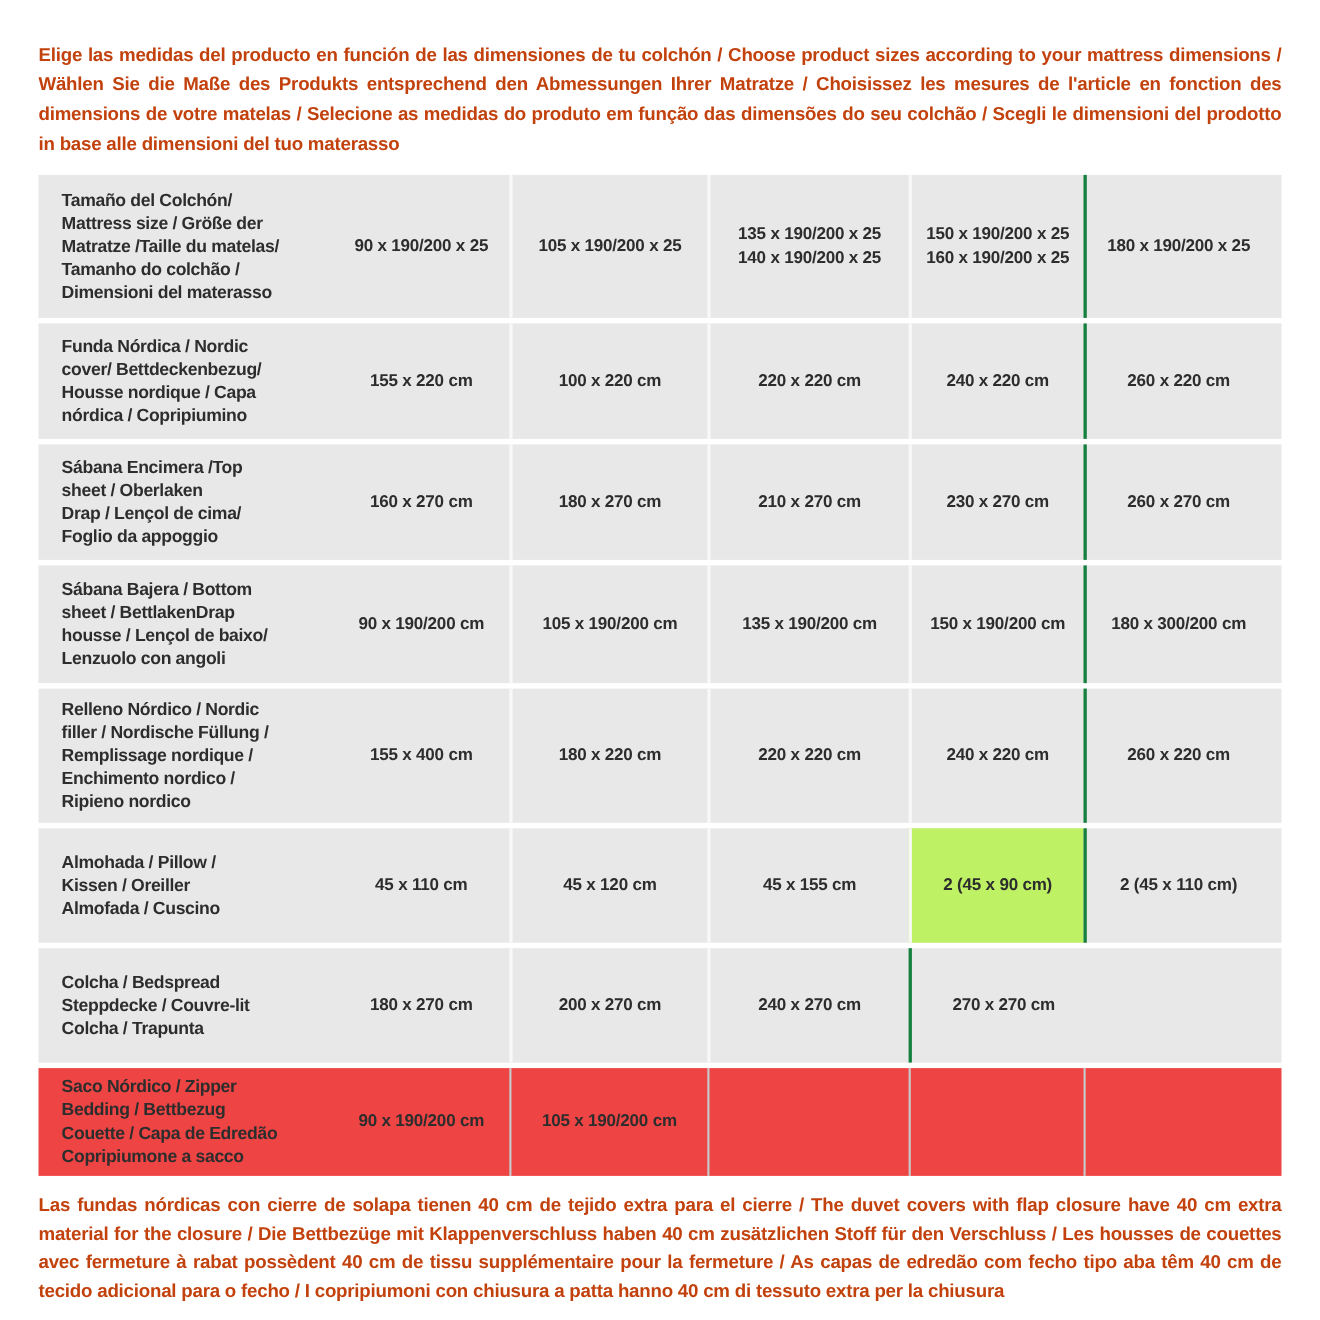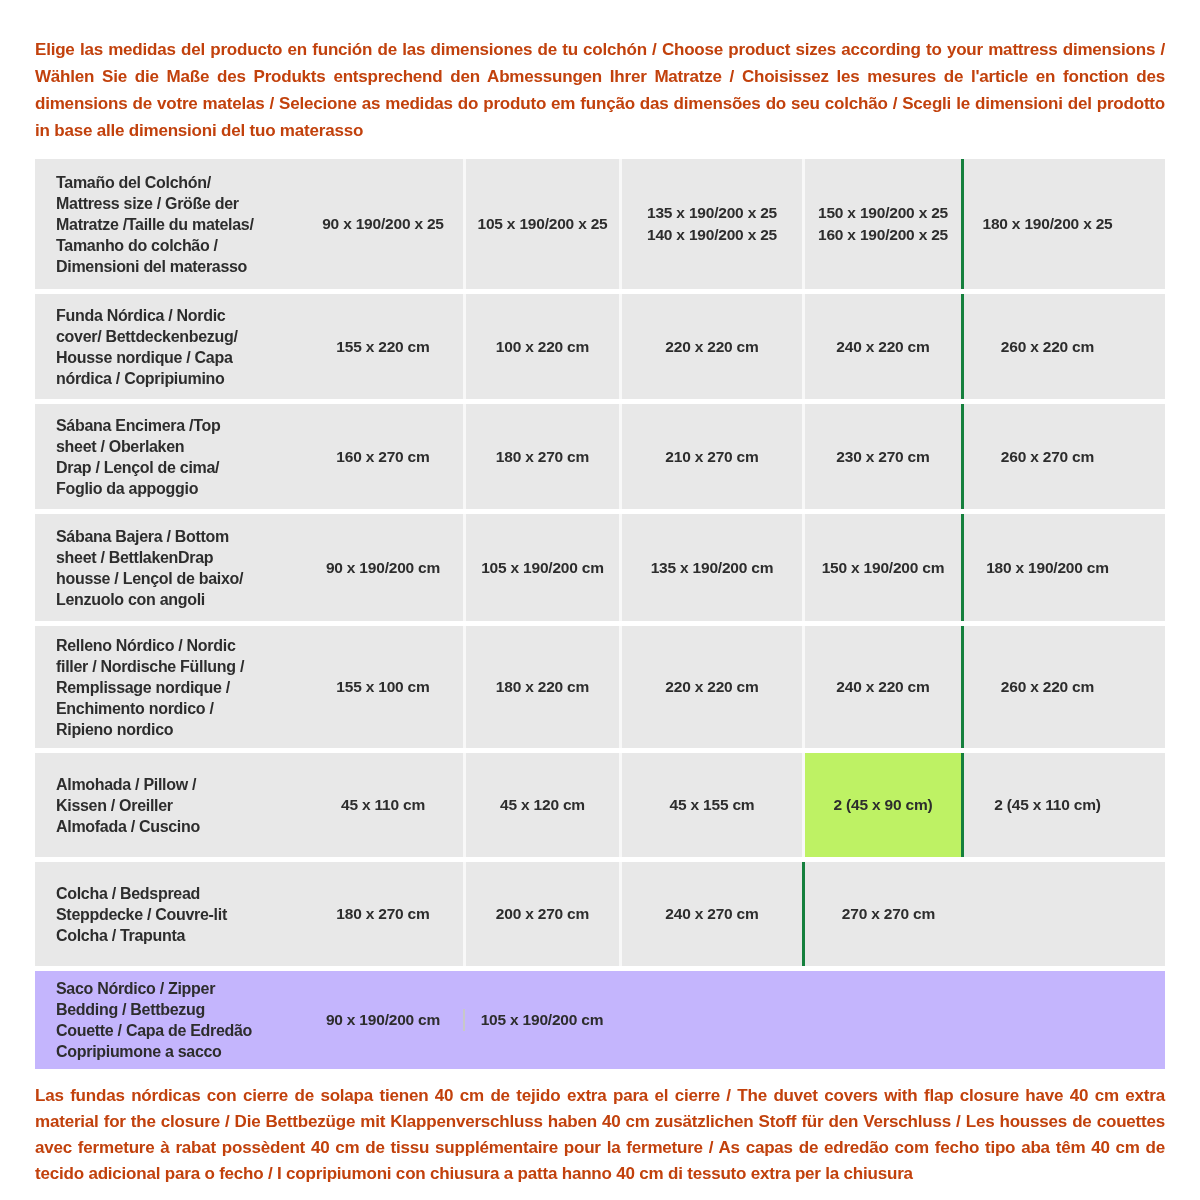--- a/index.html
+++ b/index.html
@@ -47,33 +47,33 @@
   .val{
     font-size:15.5px;
     font-weight:700;
     letter-spacing:-0.2px;
     line-height:22px;
     justify-content:center;
     text-align:center;
     white-space:pre-line;
   }
   .v1{width:160px;}
-  .v2{width:156px;border-left:3px solid #f8f8f8;}
+  .v2{width:180px;border-left:3px solid #f8f8f8;}
   .v3{width:183px;border-left:3px solid #f8f8f8;}
   .v4{width:159px;border-left:3px solid #f8f8f8;}
   .v5{width:170px;border-left:3px solid #15803d;}
   .r1{min-height:130px;}
   .r2{min-height:105px;}
   .r3{min-height:105px;}
   .r4{min-height:107px;}
   .r5{min-height:122px;}
   .r6{min-height:104px;}
   .r7{min-height:104px;}
   .r8{min-height:98px;}
-  .row-white{background:#c4b5fd;align-items:center;}
+  .row-white{background:#ef4444;}
   .row-white .v2,.row-white .v3,.row-white .v4,.row-white .v5{border-left:2px solid #c8c8c8;}
   .cell-white{background:#bef264;}
 </style>
 </head>
 <body>
 
 <p class="para intro">Elige las medidas del producto en función de las dimensiones de tu colchón / Choose product sizes according to your mattress dimensions / Wählen Sie die Maße des Produkts entsprechend den Abmessungen Ihrer Matratze / Choisissez les mesures de l'article en fonction des dimensions de votre matelas / Selecione as medidas do produto em função das dimensões do seu colchão / Scegli le dimensioni del prodotto in base alle dimensioni del tuo materasso</p>
 
 <div class="size-table">
 
@@ -118,30 +118,30 @@
 
   <div class="row r4">
     <div class="cell label">Sábana Bajera / Bottom
 sheet / BettlakenDrap
 housse / Lençol de baixo/
 Lenzuolo con angoli</div>
     <div class="cell val v1">90 x 190/200 cm</div>
     <div class="cell val v2">105 x 190/200 cm</div>
     <div class="cell val v3">135 x 190/200 cm</div>
     <div class="cell val v4">150 x 190/200 cm</div>
-    <div class="cell val v5">180 x 190/200 cm</div>
+    <div class="cell val v5">180 x 300/200 cm</div>
   </div>
 
   <div class="row r5">
     <div class="cell label">Relleno Nórdico / Nordic
 filler / Nordische Füllung /
 Remplissage nordique /
 Enchimento nordico /
 Ripieno nordico</div>
-    <div class="cell val v1">155 x 100 cm</div>
+    <div class="cell val v1">155 x 400 cm</div>
     <div class="cell val v2">180 x 220 cm</div>
     <div class="cell val v3">220 x 220 cm</div>
     <div class="cell val v4">240 x 220 cm</div>
     <div class="cell val v5">260 x 220 cm</div>
   </div>
 
   <div class="row r6">
     <div class="cell label">Almohada / Pillow /
 Kissen / Oreiller
 Almofada / Cuscino</div>

